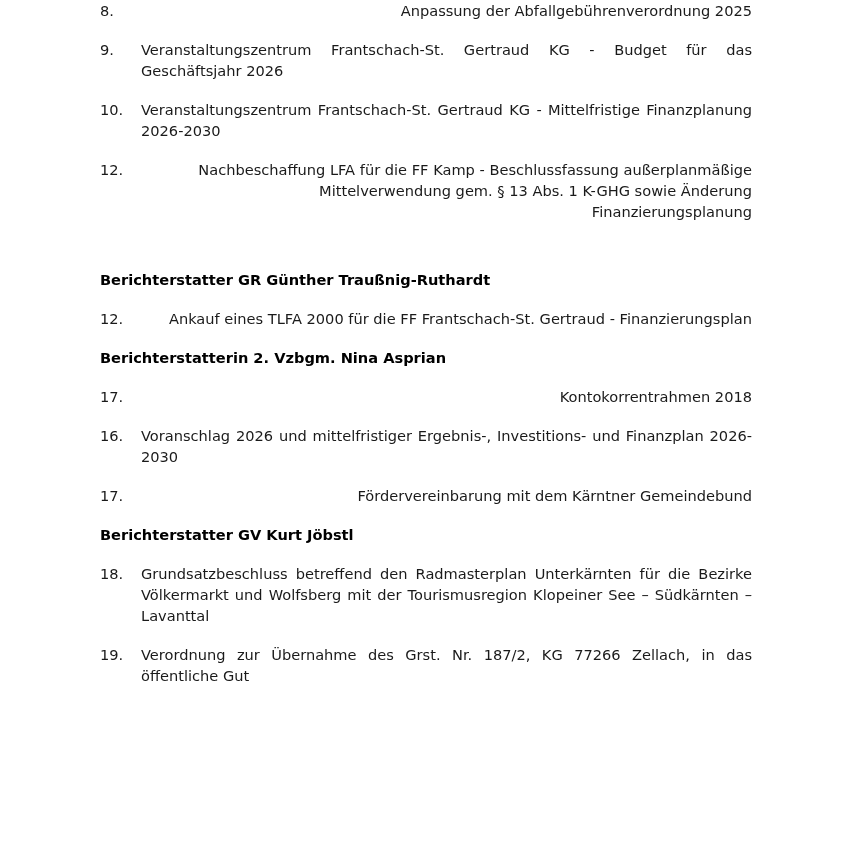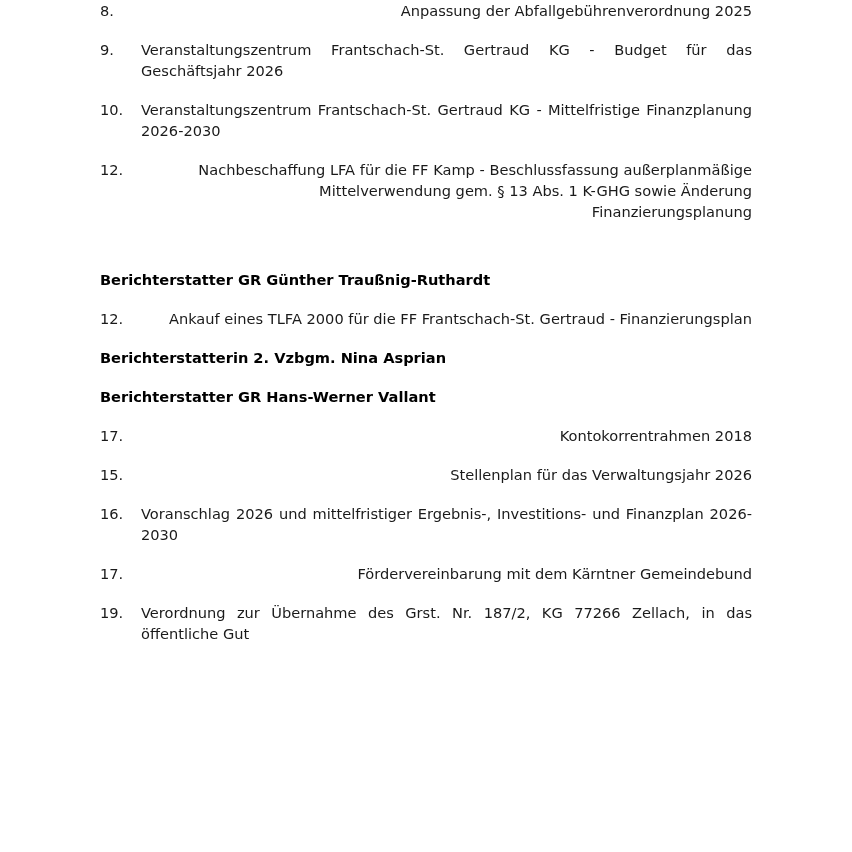--- a/index.html
+++ b/index.html
@@ -118,42 +118,42 @@
       </div>
     </div>
 
     <div class="section">
       <div class="heading-block">
         <div class="section-heading">Berichterstatterin 2. Vzbgm. Nina Asprian</div>
       </div>
     </div>
 
     <div class="section">
-      <div class="heading-block">
-        <div class="section-heading">Berichterstatter GR Hans-Werner Vallant</div>
-      </div>
       <div class="item">
         <div class="item-num">17.</div>
         <div class="item-text nowrapjust">Kontokorrentrahmen 2018</div>
-      </div>
-      <div class="item">
-        <div class="item-num">15.</div>
-        <div class="item-text nowrapjust">Stellenplan für das Verwaltungsjahr 2026</div>
       </div>
       <div class="item">
         <div class="item-num">16.</div>
         <div class="item-text">Voranschlag 2026 und mittelfristiger Ergebnis-, Investitions- und Finanzplan 2026-2030</div>
       </div>
       <div class="item">
         <div class="item-num">17.</div>
         <div class="item-text nowrapjust">Fördervereinbarung mit dem Kärntner Gemeindebund</div>
       </div>
     </div>
 
     <div class="section">
+      <div class="heading-block">
+        <div class="section-heading">Berichterstatter GV Kurt Jöbstl</div>
+      </div>
+      <div class="item">
+        <div class="item-num">18.</div>
+        <div class="item-text">Grundsatzbeschluss betreffend den Radmasterplan Unterkärnten für die Bezirke Völkermarkt und Wolfsberg mit der Tourismusregion Klopeiner See – Südkärnten – Lavanttal</div>
+      </div>
       <div class="item">
         <div class="item-num">19.</div>
         <div class="item-text">Verordnung zur Übernahme des Grst. Nr. 187/2, KG 77266 Zellach, in das öffentliche Gut</div>
       </div>
 
     </div>
 
   </div>
 </div>
 

